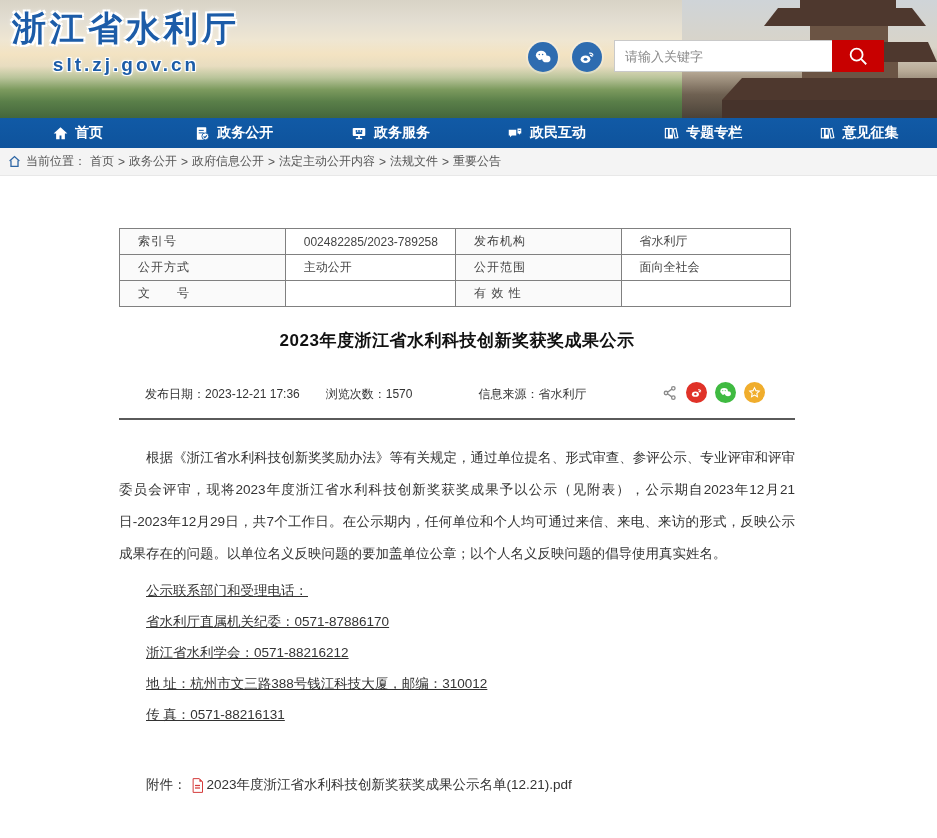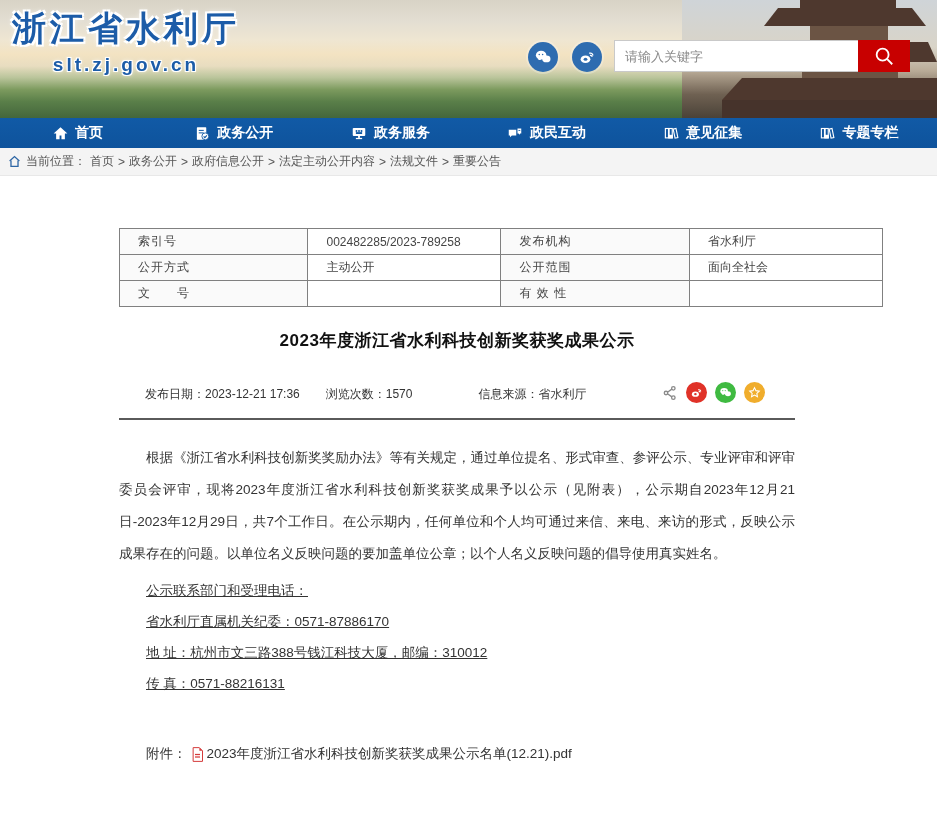--- a/index.html
+++ b/index.html
@@ -35,21 +35,21 @@
 
   .header-social { position:absolute; left:528px; top:42px; display:flex; gap:14px; }
   .soc-circle {
     width:30px; height:30px; border-radius:50%; background:#2e6cb0;
     display:flex; align-items:center; justify-content:center; cursor:pointer;
     box-shadow:0 0 0 2px rgba(255,255,255,.25);
   }
 
   .search-box { position:absolute; left:614px; top:40px; display:flex; }
   .search-input {
-    width:244px; height:32px; border:1px solid #c9c9c9; border-right:none;
+    width:218px; height:32px; border:1px solid #c9c9c9; border-right:none;
     padding:0 10px; font-size:13px; color:#333; outline:none;
     font-family:"Liberation Sans","DejaVu Sans",sans-serif;
   }
   .search-input::placeholder { color:#8a8a8a; }
   .search-btn {
     width:52px; height:32px; background:#c80000; border:none; cursor:pointer;
     display:flex; align-items:center; justify-content:center;
   }
 
   
@@ -71,21 +71,21 @@
   }
   .crumb-home-ico { margin-right:5px; display:flex; align-items:center; }
   .crumb-label { color:#555; margin-right:4px; }
   .breadcrumb a { color:#555; text-decoration:none; cursor:pointer; }
   .crumb-sep { margin:0 4px; color:#555; }
 
   
   .content { background:#fff; padding-top:52px; }
   .article-col { width:676px; margin-left:119px; }
 
-  table.doc-table { border-collapse:collapse; width:764px; font-size:12px; color:#444;border-radius:24px; }
+  table.doc-table { border-collapse:collapse; width:672px; font-size:12px; color:#444;border-radius:24px; }
   table.doc-table td { border:1px solid #808080; height:26px; padding:0 0 0 18px; background:#fff; }
   table.doc-table td.lbl { width:167px; background:#fafafa; letter-spacing:1px; }
   table.doc-table td.val { width:171px; }
 
   .article-title {
     margin-top:22px; text-align:center; font-size:17px; font-weight:bold; color:#111;
     letter-spacing:.5px;
   }
 
   .meta-row {
@@ -222,32 +222,32 @@
     </a>
     <a class="nav-item">
       <span class="nav-ico">
         <svg width="16" height="15" viewBox="0 0 24 24" fill="none" stroke="#fff" stroke-width="1.8">
           <rect x="3" y="4" width="5" height="15"></rect>
           <rect x="9" y="4" width="5" height="15"></rect>
           <path d="M15.5 5 l4.5 -1 l3 14.5 l-4.5 1 z"></path>
           <rect x="9" y="15" width="5" height="4" fill="#fff"></rect>
         </svg>
       </span>
-      <span>意见征集</span>
+      <span>专题专栏</span>
     </a>
     <a class="nav-item">
       <span class="nav-ico">
         <svg width="16" height="15" viewBox="0 0 24 24" fill="none" stroke="#fff" stroke-width="1.8">
           <rect x="3" y="4" width="5" height="15"></rect>
           <rect x="9" y="4" width="5" height="15"></rect>
           <path d="M15.5 5 l4.5 -1 l3 14.5 l-4.5 1 z"></path>
           <rect x="9" y="15" width="5" height="4" fill="#fff"></rect>
         </svg>
       </span>
-      <span>专题专栏</span>
+      <span>意见征集</span>
     </a>
   </nav>
 
   <div class="breadcrumb">
     <span class="crumb-home-ico">
       <svg width="13" height="13" viewBox="0 0 24 24" fill="none" stroke="#2d66a5" stroke-width="2.4">
         <path d="M3 11 L12 3 L21 11"></path>
           <path d="M5.5 10 V21 H18.5 V10"></path>
       </svg>
     </span>
@@ -334,20 +334,21 @@
       </div>
 
       <div class="divider"></div>
 
       <div class="article-body">
         <p class="para">根据《浙江省水利科技创新奖奖励办法》等有关规定，通过单位提名、形式审查、参评公示、专业评审和评审委员会评审，现将2023年度浙江省水利科技创新奖获奖成果予以公示（见附表），公示期自2023年12月21日-2023年12月29日，共7个工作日。在公示期内，任何单位和个人均可通过来信、来电、来访的形式，反映公示成果存在的问题。以单位名义反映问题的要加盖单位公章；以个人名义反映问题的倡导使用真实姓名。</p>
 
         <div class="lines">
           <div class="contact-line">公示联系部门和受理电话：</div>
           <div class="contact-line">省水利厅直属机关纪委：0571-87886170</div>
+          <div class="contact-line">浙江省水利学会：0571-88216212</div>
           <div class="contact-line">地 址：杭州市文三路388号钱江科技大厦，邮编：310012</div>
           <div class="contact-line">传 真：0571-88216131</div>
         </div>
 
         <div class="attachment">
           <span class="att-label">附件：</span>
           <span class="pdf-ico">
             <svg width="13" height="15" viewBox="0 0 20 24">
               <path d="M3 1 h10 l5 5 v17 H3 z" fill="#fff" stroke="#d43b3b" stroke-width="1.6"></path>
               <path d="M13 1 l5 5 h-5 z" fill="#d43b3b"></path>

